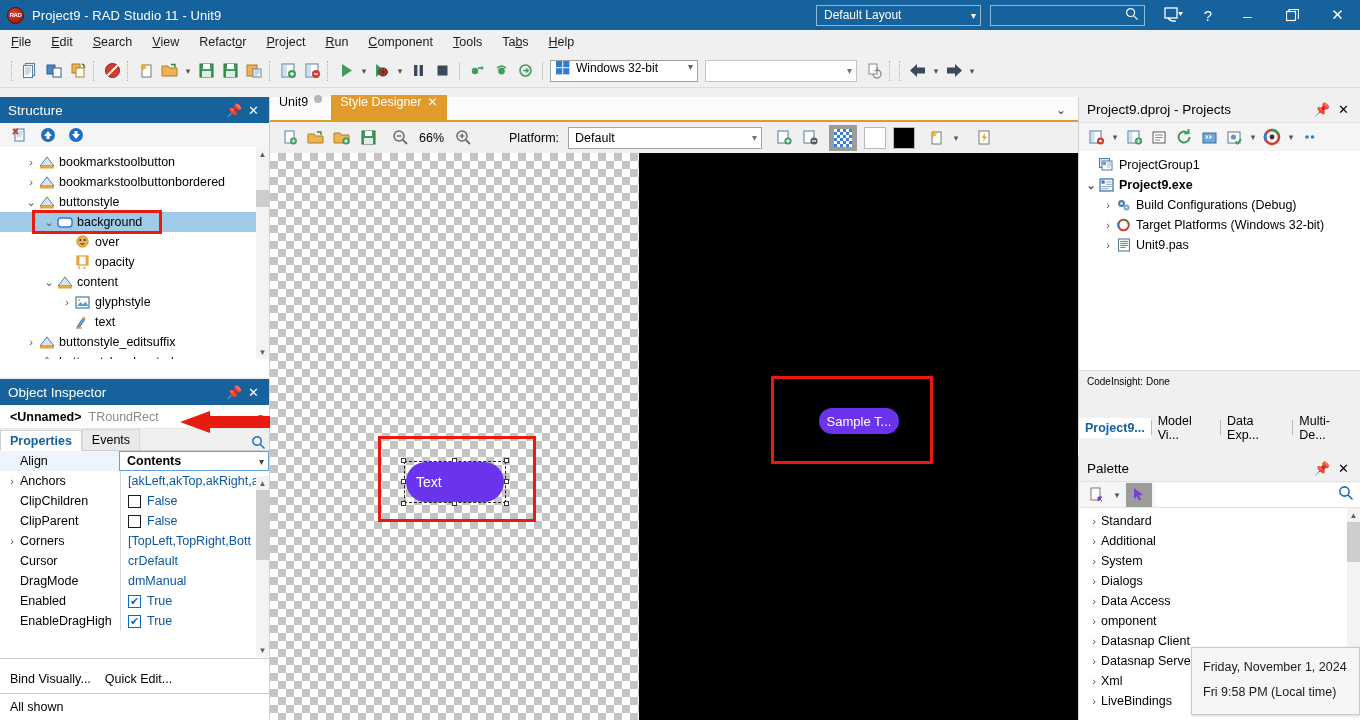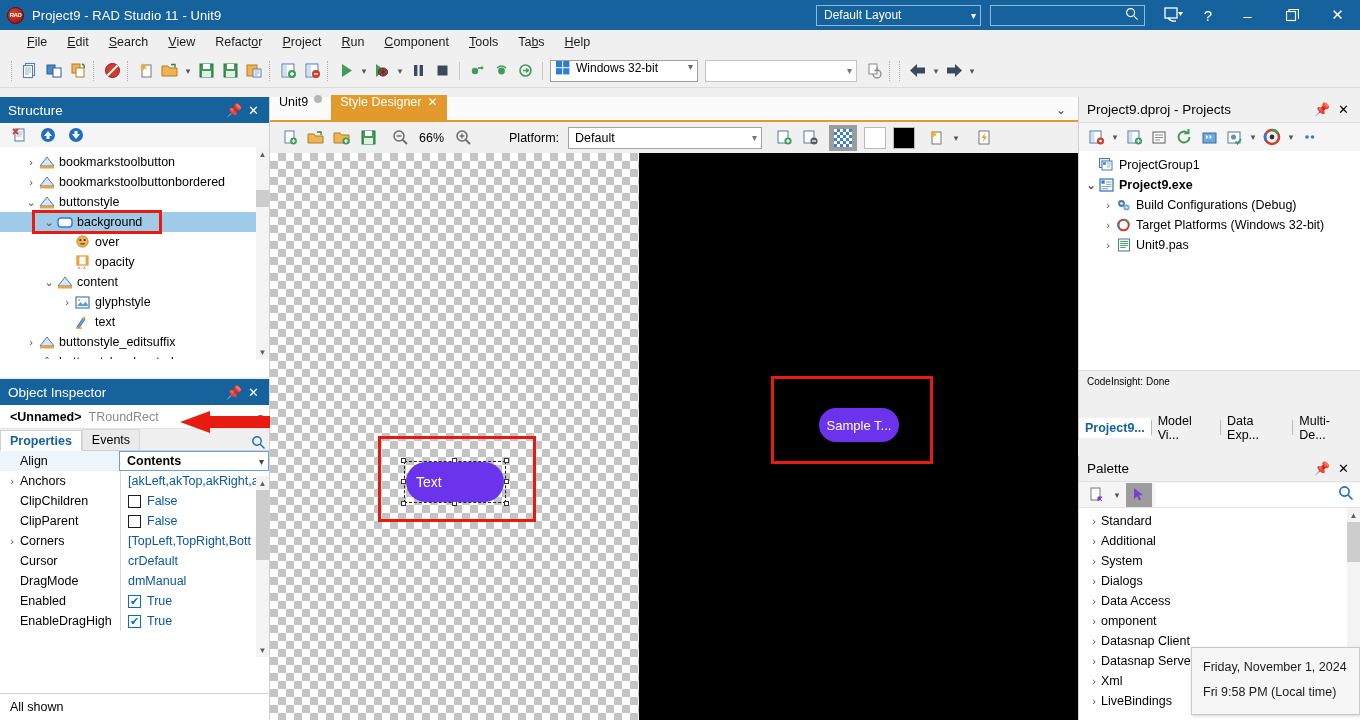--- a/index.html
+++ b/index.html
@@ -37,21 +37,21 @@
     width:155px; height:21px; border:1px solid #8fb8d8;
     display:flex; align-items:center; padding:0 5px; margin-right:12px;
   }
   .tb-search .mag { margin-left:auto; }
   .tb-icon { width:34px; height:30px; display:flex; align-items:center; justify-content:center; }
   .tb-win { width:45px; height:30px; display:flex; align-items:center; justify-content:center; font-size:15px; color:#fff; }
 
   
   .menubar {
     position:absolute; left:0; top:30px; width:1360px; height:24px;
-    background:#f0f0f0; display:flex; align-items:center; padding-left:17px;
+    background:#f0f0f0; display:flex; align-items:center; padding-left:1px;
   }
   .menu-item { padding:3px 10px; font-size:12.5px; color:#1a1a1a; }
   .menu-item u { text-decoration:underline; }
 
   
   .toolbar {
     position:absolute; left:0; top:54px; width:1360px; height:34px;
     background:#f0f0f0; display:flex; align-items:center; padding-left:8px;
     border-bottom:1px solid #dcdcdc;
   }
@@ -691,20 +691,24 @@
             <span>True</span>
           </div>
         </div>
       </div>
     <div class="vscroll" style="position:absolute; right:0; top:97px; height:181px;">
       <div class="vsb-btn">▲</div>
       <div class="vsb-thumb" style="top:14px;height:70px;"></div>
       <div class="vsb-btn" style="position:absolute;bottom:0;width:13px;">▼</div>
     </div>
 
+    <div class="oi-bottom" style="position:absolute; left:0; right:0; top:279px;">
+      <span>Bind Visually...</span>
+      <span>Quick Edit...</span>
+    </div>
     <div class="oi-status">
       <span>All shown</span>
     </div>
 
     <svg class="arrow-annot" style="left:180px; top:32px;" width="90" height="22">
       <path d="M30 5 L30 0 L0 11 L30 22 L30 17 L90 17 L90 5 z" fill="#e81b10"></path>
     </svg>
   </div>
 
   <div class="editor">
@@ -819,21 +823,21 @@
           <span class="grip" style="right:-4px; bottom:-4px;"></span>
         </div>
 
         <div class="rbtn" id="left-btn" style="left: 136px; top: 309px; width: 98px; height: 40px; padding-left: 10px; background: rgb(107, 51, 236);">
           <span>Text</span>
         </div>
       </div>
 
       <div class="canvas-right">
         <div class="red-box" style="left: 132px; top: 223px; width: 162px; height: 88px; border-color: rgb(232, 27, 16);"></div>
-        <div class="rbtn" id="right-btn" style="left: 180px; top: 255px; width: 80px; height: 34px; justify-content: center; font-size: 13px; background: rgb(107, 51, 236);">
+        <div class="rbtn" id="right-btn" style="left: 180px; top: 255px; width: 80px; height: 26px; justify-content: center; font-size: 13px; background: rgb(107, 51, 236);">
           <span>Sample T...</span>
         </div>
       </div>
     </div>
   </div>
 
   <div class="projects">
     <div class="panel-head-light">
       <span>Project9.dproj - Projects</span>
       <span class="tools">

